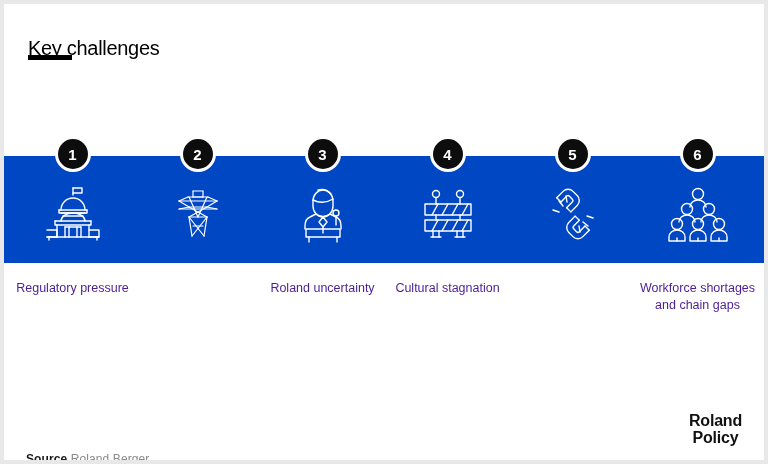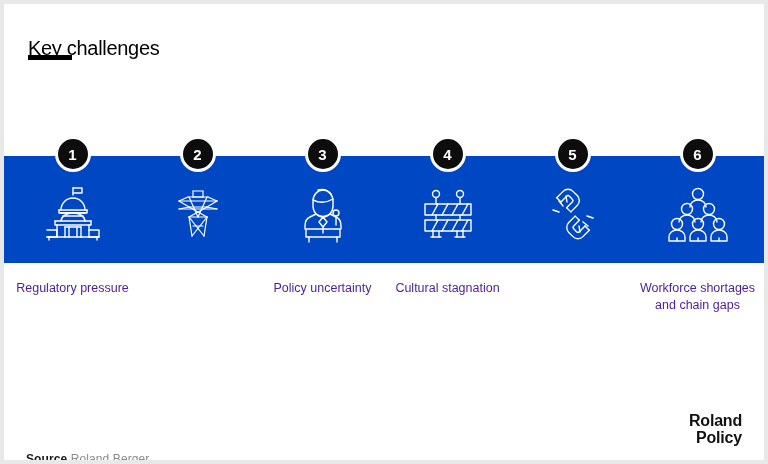--- a/index.html
+++ b/index.html
@@ -132,21 +132,21 @@
     margin-top: 20px;
   }
   .source b {
     color: #1a1a1a;
     font-weight: bold;
   }
   .logo {
     position: absolute;
     right: 22px;
     top: 408px;
-    text-align: right;
+    text-align: center;
     font-size: 16px;
     font-weight: bold;
     line-height: 1.08;
     color: #111111;
     letter-spacing: -0.2px;
   }
 </style>
 </head>
 <body>
 
@@ -234,21 +234,21 @@
           <path d="M39 32 l6 3 q5 2 5 9 v3"></path>
           <path d="M32 35 l-4 5 l4 5 l4 -5 z"></path>
           <path d="M32 45 v6"></path>
           <circle cx="45" cy="31" r="3"></circle>
           <path d="M45 34 v9"></path>
           <path d="M15 47 h34 v8 h-34 z"></path>
           <path d="M18 55 v5"></path>
           <path d="M46 55 v5"></path>
         </svg>
       </div>
-      <div class="caption">Policy uncertainty</div>
+      <div class="caption">Roland uncertainty</div>
     </div>
 
     <div class="col c3">
       <div class="badge">4</div>
       <div class="icon-wrap">
         <svg viewBox="0 0 64 64" fill="none" stroke="#ffffff" stroke-width="1.4" stroke-linecap="round" stroke-linejoin="round">
           <circle cx="20" cy="12" r="3.5"></circle>
           <circle cx="44" cy="12" r="3.5"></circle>
           <path d="M20 16 v6"></path>
           <path d="M44 16 v6"></path>

